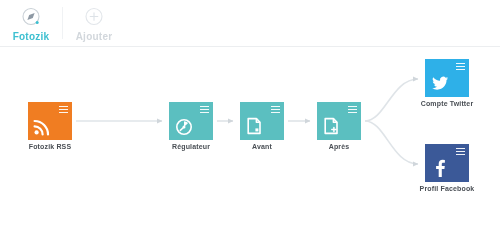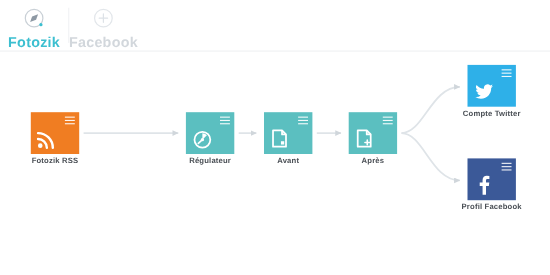--- a/index.html
+++ b/index.html
@@ -56,21 +56,21 @@
     background: #f0f2f4;
   }
 
   .tool-ico {
     width: 22px;
     height: 22px;
     margin-top: 3px;
     position: relative;
   }
   .tool-label {
-    font-size: 13px;
+    font-size: 10px;
     letter-spacing: 0.25px;
     margin-top: 3px;
     font-weight: bold;
   }
   .tool-label.active { color: #3cbfd0; }
   .tool-label.muted { color: #d2d7dc; }
 
   
   .canvas {
     position: absolute;
@@ -159,21 +159,21 @@
       <div class="tool-label active">Fotozik</div>
     </div>
 
     <div class="tool-btn second">
       <div class="tool-ico">
         <svg width="22" height="22" viewBox="0 0 22 22">
           <circle cx="11" cy="10.5" r="8" fill="none" stroke="#e2e6ea" stroke-width="1.1"></circle>
           <path d="M11 6.7 L11 14.3 M7.2 10.5 L14.8 10.5" stroke="#dde2e7" stroke-width="1.1" stroke-linecap="round"></path>
         </svg>
       </div>
-      <div class="tool-label muted">Facebook</div>
+      <div class="tool-label muted">Ajouter</div>
     </div>
   </div>
 
   <div class="canvas">
 
     <svg class="links" viewBox="0 0 500 203">
       <defs>
         <marker id="ah" markerWidth="7" markerHeight="7" refX="5.2" refY="2.6" orient="auto" markerUnits="userSpaceOnUse">
           <path d="M0,0 L5.6,2.6 L0,5.2 z" fill="#d0d6db"></path>
         </marker>

